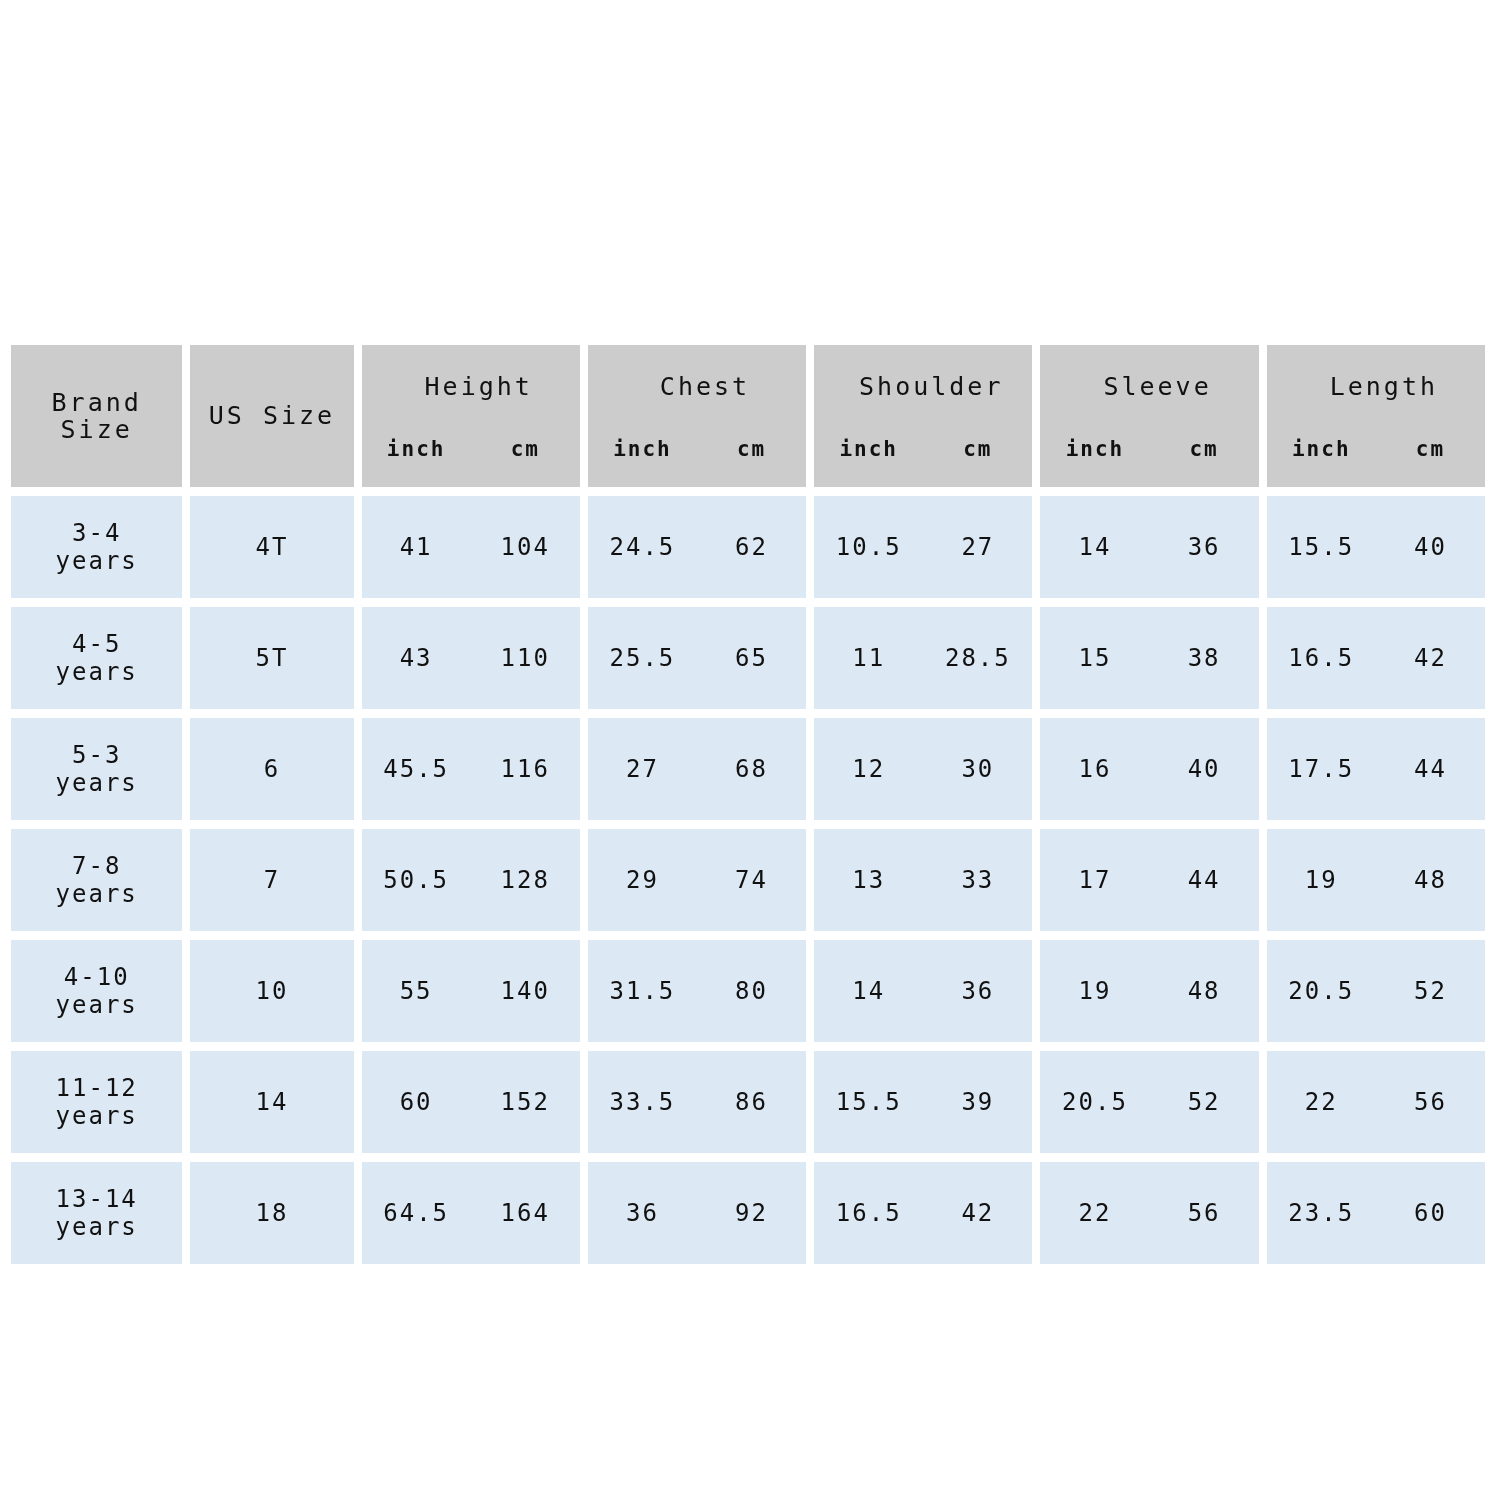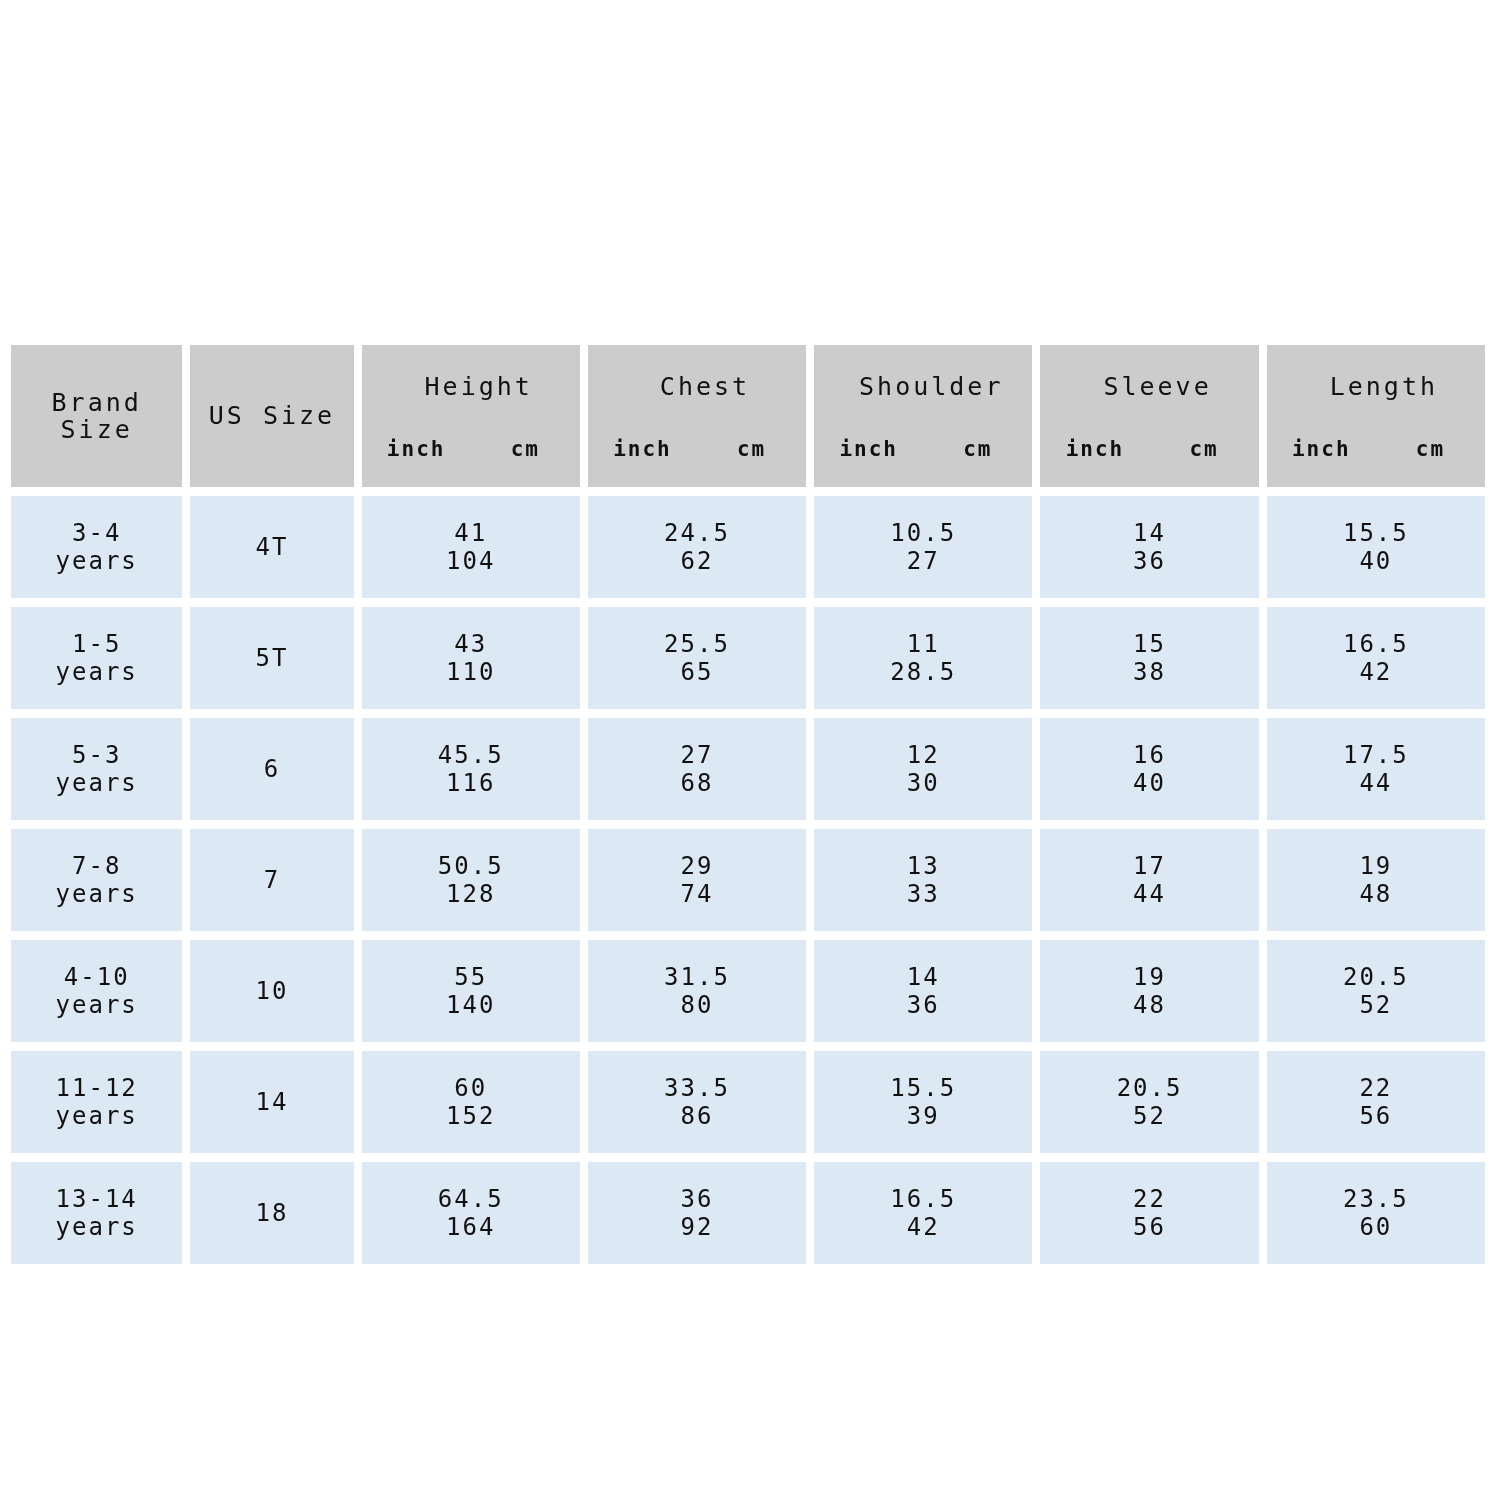--- a/index.html
+++ b/index.html
@@ -89,21 +89,21 @@
     font-size: 24px;
     letter-spacing: 2px;
     color: #111111;
   }
 
   tbody td.pair {
     padding: 0;
   }
   .pair-inner {
     display: flex;
-    flex-direction: column;
+    flex-direction: row;
     align-items: center;
     width: 100%;
   }
   .pair-inner > span {
     flex: 1 1 50%;
     text-align: center;
     font-size: 24px;
     letter-spacing: 2px;
     color: #111111;
   }
@@ -196,21 +196,21 @@
             </div>
           </td>
           <td class="pair">
             <div class="pair-inner">
               <span>15.5</span>
               <span>40</span>
             </div>
           </td>
         </tr>
         <tr>
-          <td>1-5 years</td>
+          <td>4-5 years</td>
           <td>5T</td>
           <td class="pair">
             <div class="pair-inner">
               <span>43</span>
               <span>110</span>
             </div>
           </td>
           <td class="pair">
             <div class="pair-inner">
               <span>25.5</span>

